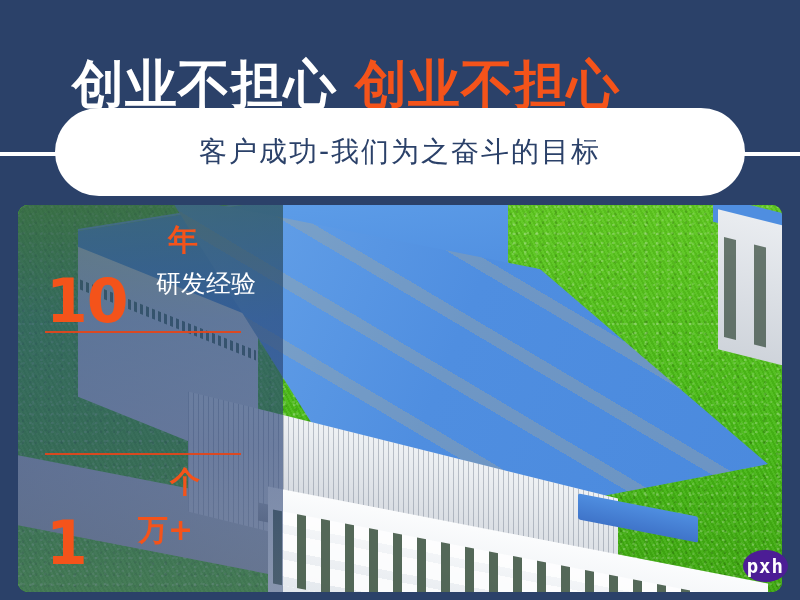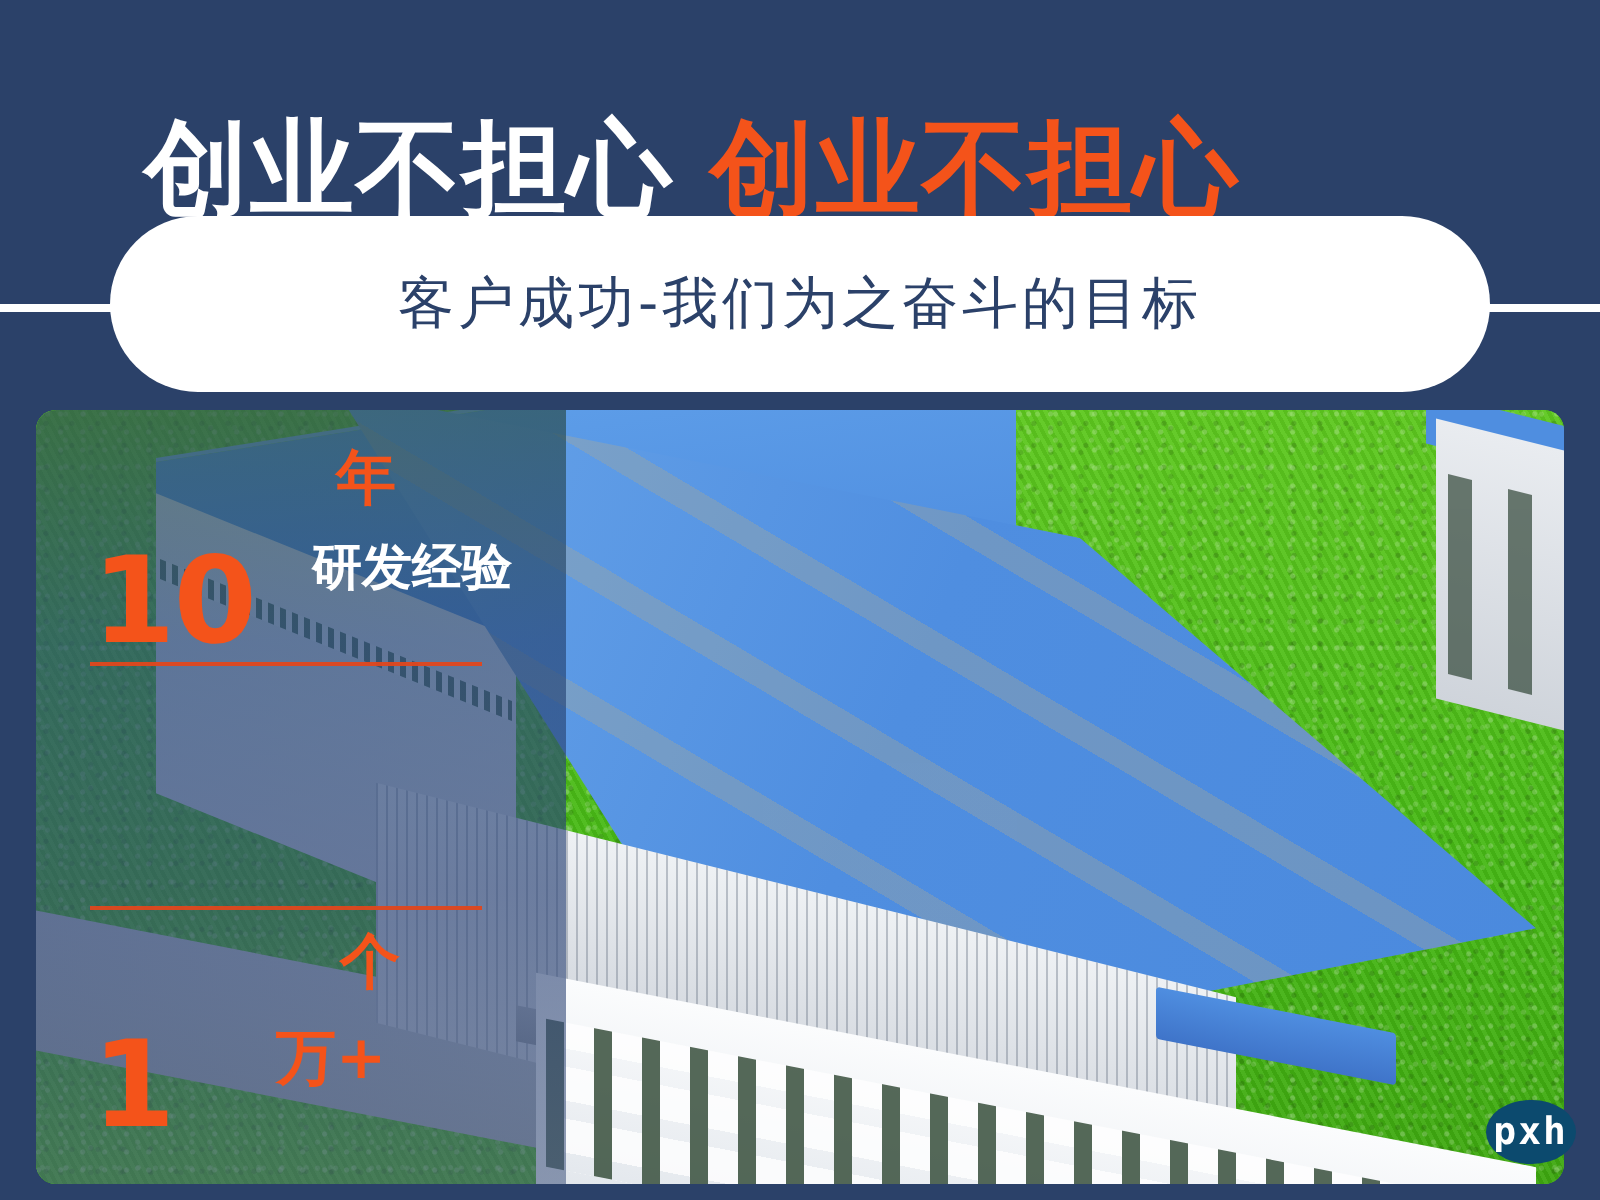--- a/index.html
+++ b/index.html
@@ -176,21 +176,21 @@
     transform:skewY(11deg);
   }
   .wall-fence{
     left:240px;top:352px;width:560px;height:18px;
     background:linear-gradient(180deg,#a8adb4,#8d939b);
     transform:skewY(11deg);
   }
 
   .pxh-badge{
     position:absolute;right:12px;bottom:18px;z-index:9;
-    background:#0c4a6e;color:#ffffff;
+    background:#4c1d95;color:#ffffff;
     font-size:19px;font-weight:bold;letter-spacing:1px;
     padding:5px 4px;border-radius:22px/16px;
     font-family:"DejaVu Sans Mono","Liberation Mono",monospace;
   }
 
   
   .stats{
     position:absolute;left:18px;top:205px;width:265px;height:387px;
     z-index:6;border-radius:10px 0 0 10px;overflow:hidden;
     background:linear-gradient(180deg,
@@ -218,21 +218,21 @@
     color:#f4531a;font-size:30px;font-weight:bold;line-height:30px;
     font-family:"DejaVu Sans","Liberation Sans",sans-serif;
   }
   .unit{
     position:absolute;left:150px;top:2px;
     color:#f4531a;font-size:30px;font-weight:bold;line-height:34px;
     font-family:"DejaVu Sans","Liberation Sans",sans-serif;
   }
   .desc{
     position:absolute;left:138px;top:48px;
-    color:#ffffff;font-size:25px;font-weight:bold;line-height:30px;
+    color:#ffffff;font-size:25px;font-weight:normal;line-height:30px;
     font-family:"DejaVu Sans","Liberation Sans",sans-serif;
     white-space:nowrap;
   }
   .sep{
     position:absolute;left:27px;width:196px;height:2px;
     background:#e0471c;opacity:.95;
   }
   .sep-1{top:126px;}
   .sep-2{top:248px;}
 

